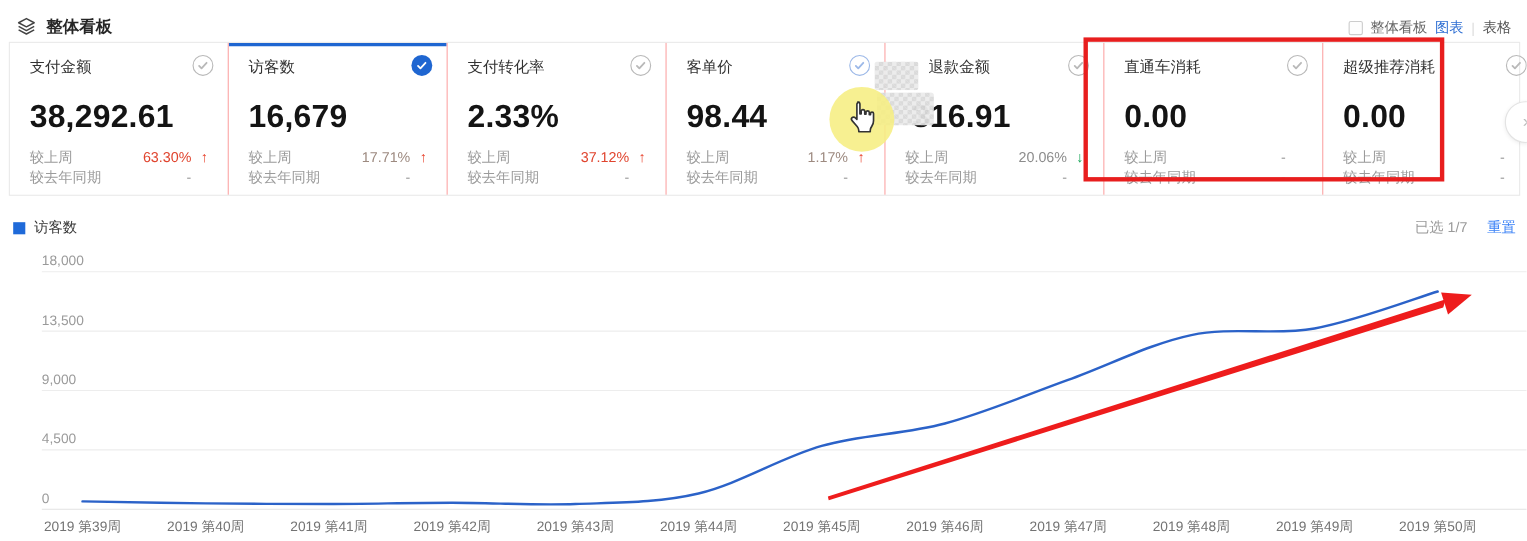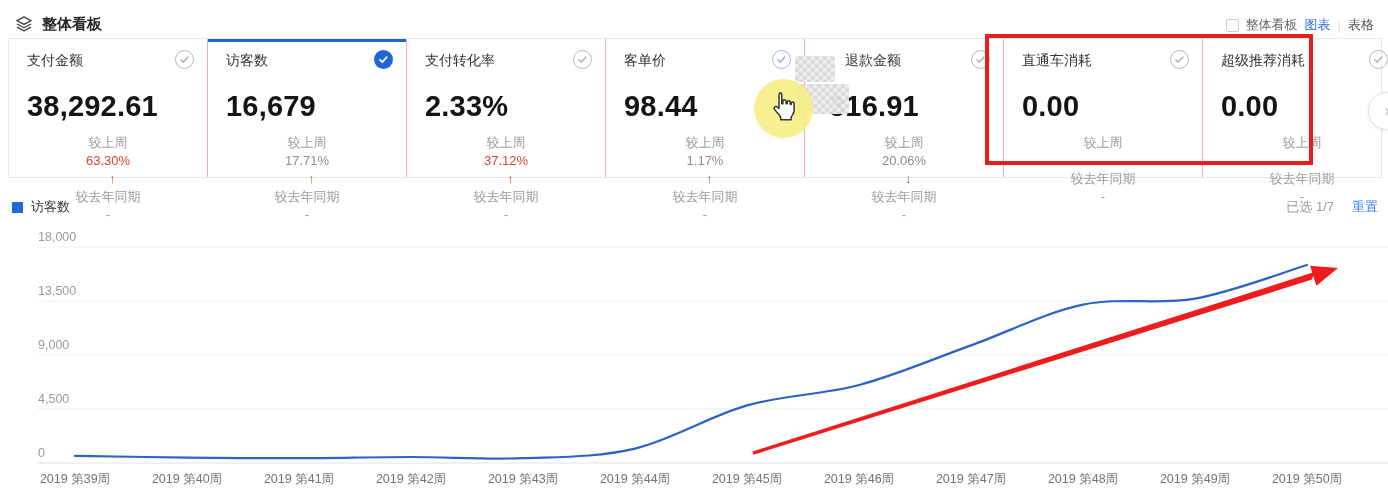--- a/index.html
+++ b/index.html
@@ -19,40 +19,40 @@
   .tdiv{color:#ddd;}
   .tab-table{color:#555;cursor:pointer;}
   
   .cards{position:absolute;top:38px;left:8px;width:1374px;height:140px;background:#fff;border:1px solid #e9e9e9;display:flex;box-sizing:border-box;}
   .card{flex:1 1 0;position:relative;padding:13px 18px 0 18px;border-right:1px solid #fca5a5;box-sizing:border-box;}
   .card:last-child{border-right:none;}
   .card.selected{box-shadow:inset 0 3px 0 #1f66d1;}
   .ctitle{font-size:14px;color:#333;white-space:nowrap;}
   .cvalue{font-size:29px;font-weight:600;color:#141414;margin-top:20px;white-space:nowrap;letter-spacing:0.2px;}
   .crows{margin-top:11px;width:162px;}
-  .crow{display:flex;align-items:center;font-size:13px;line-height:18px;flex-direction:column;}
+  .crow{display:flex;align-items:center;font-size:13px;line-height:18px;}
   .rlabel{color:#9b9b9b;white-space:nowrap;}
   .rval{flex:1;text-align:right;white-space:nowrap;}
   .rval.red{color:#e0442e;}
   .rval.muted{color:#9d8a80;}
   .rval.gray{color:#8c8c8c;}
   .rval.dash{color:#9b9b9b;}
   .arr{width:15px;text-align:right;font-weight:bold;font-size:13px;}
   .arr.up{color:#e8432d;}
   .arr.down{color:#12a454;}
   .chk{position:absolute;top:11px;right:13px;width:19px;height:19px;border-radius:50%;box-sizing:border-box;
        display:flex;align-items:center;justify-content:center;}
   .chk svg{width:11px;height:11px;}
   .chk.default{border:1.5px solid #b9b9b9;}
   .chk.default svg{stroke:#b9b9b9;}
   .chk.hover{border:1.5px solid #9db9e8;}
   .chk.hover svg{stroke:#9db9e8;}
   .chk.selected{background:#1f66d1;border:none;}
   .chk.selected svg{stroke:#fff;}
-  .card.masked .ctitle{padding-left:22px;}
+  .card.masked .ctitle{padding-left:10px;margin-left:11px;}
   .card.masked .cvalue{padding-left:6px;}
   
   .mosaic{position:absolute;z-index:4;border-radius:3px;opacity:.96;filter:blur(.4px);
     background-color:#ececec;
     background-image:linear-gradient(45deg,#d9d9d9 25%,transparent 25%,transparent 75%,#d9d9d9 75%),
                      linear-gradient(45deg,#d9d9d9 25%,transparent 25%,transparent 75%,#d9d9d9 75%);
     background-size:8px 8px;background-position:0 0,4px 4px;}
   
   .hlbox{position:absolute;left:985px;top:34px;width:328px;height:131px;border:4px solid #e81e1e;box-sizing:border-box;z-index:5;pointer-events:none;}
   

